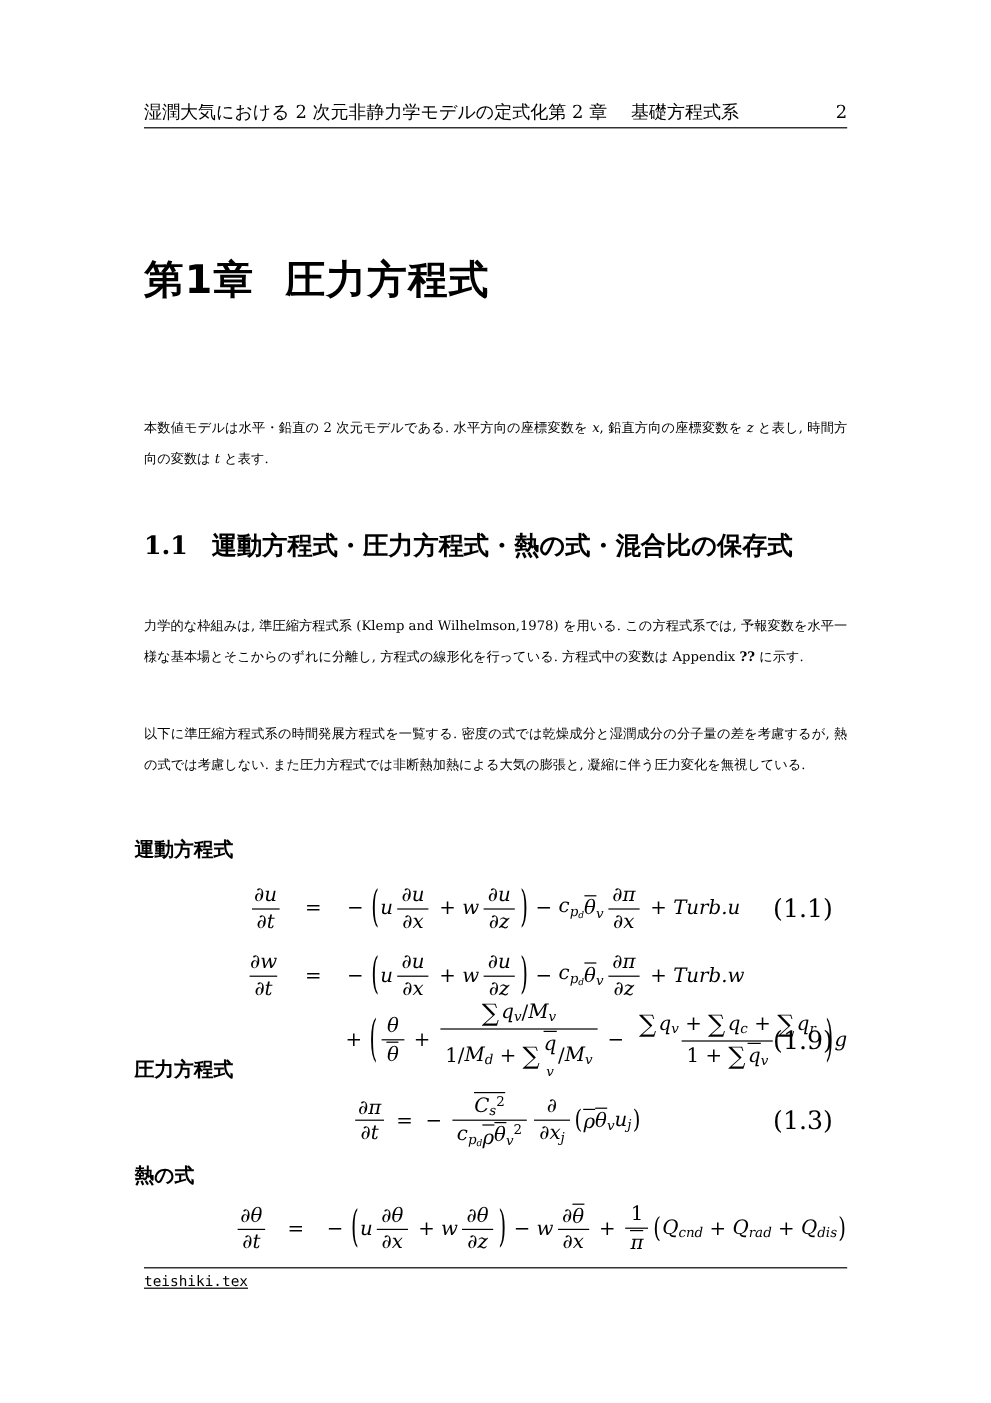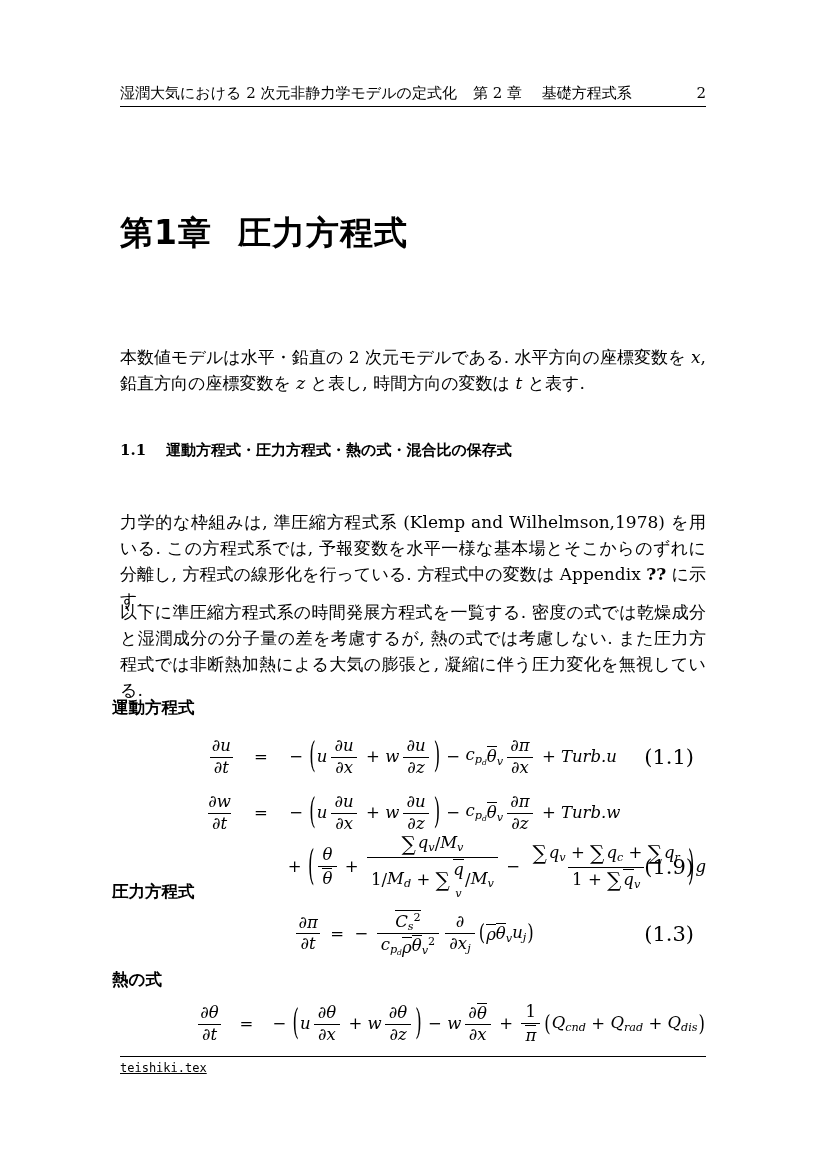--- a/index.html
+++ b/index.html
@@ -3,34 +3,34 @@
 <meta charset="utf-8">
 <style>
   html,body{margin:0;padding:0;}
   body{
     width:826px;height:1169px;position:relative;background:#ffffff;color:#000;
     font-family:"DejaVu Serif","Liberation Serif",serif;
     -webkit-font-smoothing:antialiased;
   }
   .abs{position:absolute;}
   
-  .runhead{left:120px;width:586px;top:84px;display:flex;align-items:baseline;font-size:15px;gap:16px;}
+  .runhead{left:120px;width:586px;top:84px;display:flex;align-items:baseline;font-size:15px;}
   .runhead .gap{flex:1;}
   .rule{left:120px;width:586px;border-top:1px solid #000;height:0;}
   .hdr-rule{top:106px;}
   .ftr-rule{top:1056px;}
   
   .chapter{left:120px;top:211px;font-family:"DejaVu Sans","Liberation Sans",sans-serif;
            font-weight:bold;font-size:33px;letter-spacing:1px;}
   .chapter .chnum{margin-right:26px;}
-  .section{left:120px;top:441px;font-size:15px;font-weight:bold;}
+  .section{left:120px;top:441px;font-size:21px;font-weight:bold;}
   .section .secnum{font-family:"DejaVu Serif",serif;margin-right:20px;}
   .section .sectitle{font-family:"DejaVu Sans","Liberation Sans",sans-serif;}
   
-  .para{left:120px;width:586px;font-size:17px;line-height:26px;text-align:justify;}
+  .para{left:120px;width:586px;font-size:11px;line-height:26px;text-align:justify;}
   .p-intro{top:344px;}
   .p-framework{top:509px;}
   .p-overview{top:599px;}
   
   .eqlabel{left:112px;font-family:"DejaVu Sans","Liberation Sans",sans-serif;
            font-weight:bold;font-size:16.5px;}
   .l-mom{top:697px;} .l-prs{top:881px;} .l-heat{top:969px;}
   
   .eqline{left:120px;width:586px;display:flex;align-items:center;
           font-size:16.5px;line-height:1.15;}

